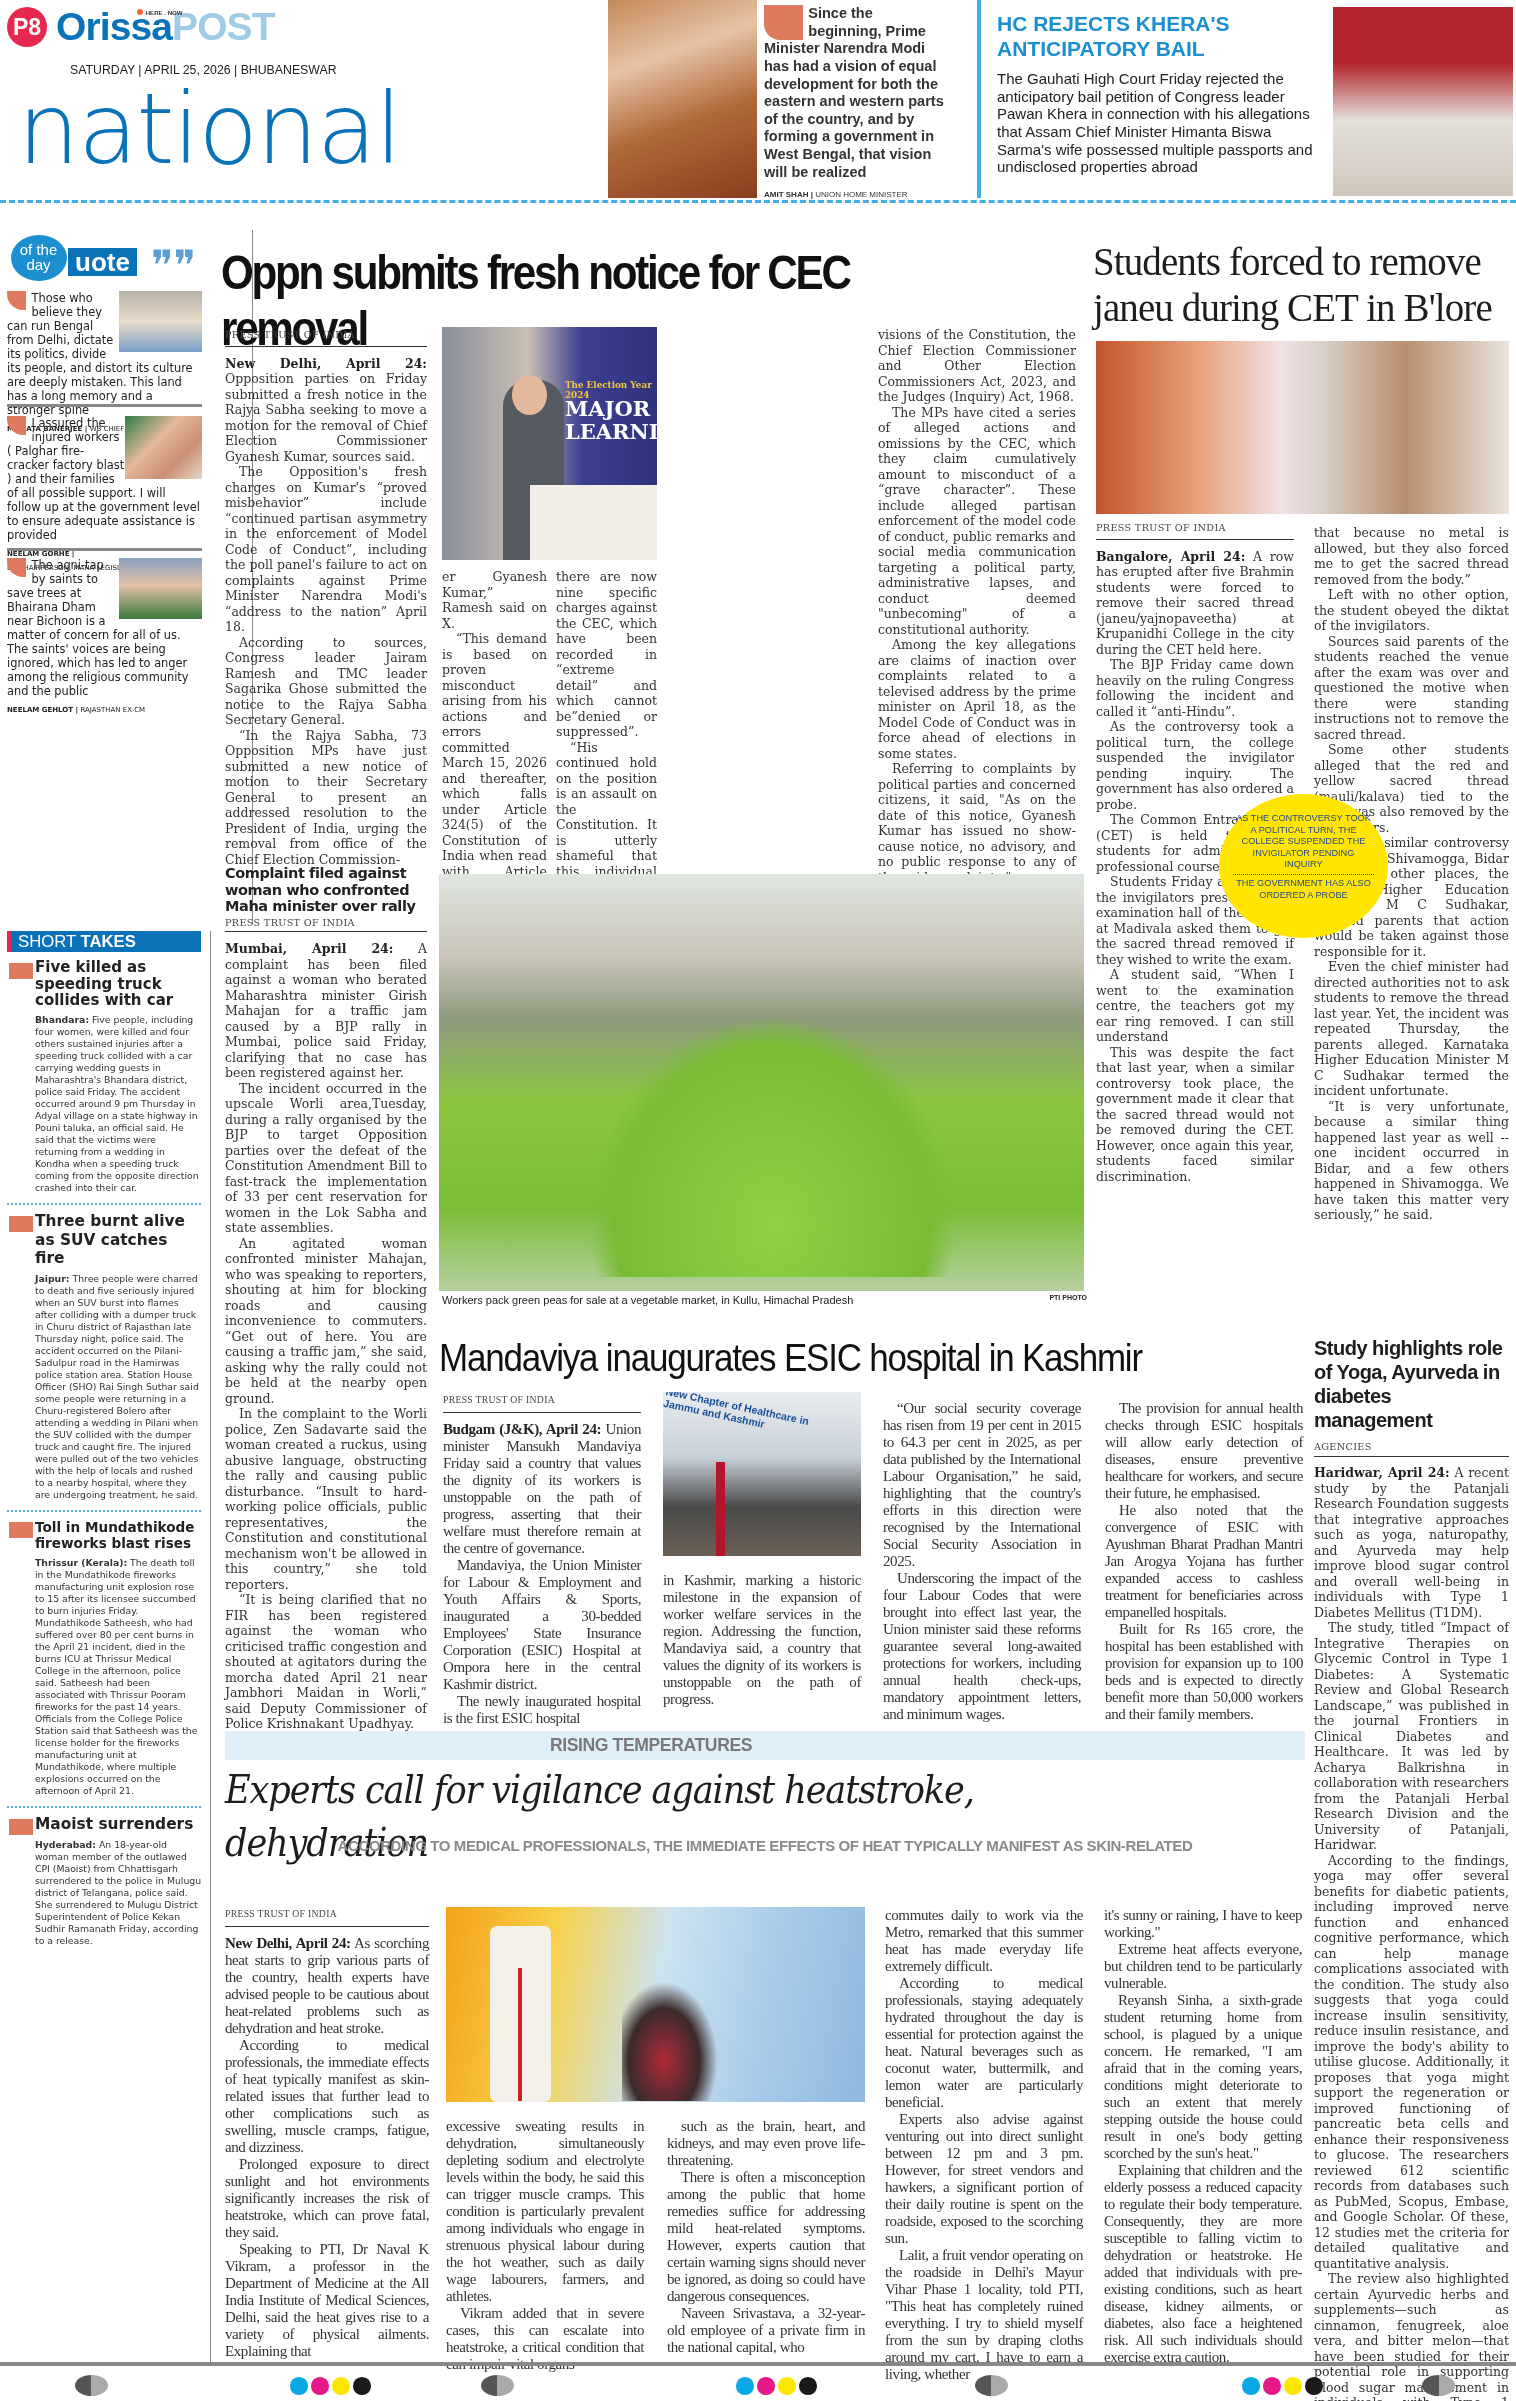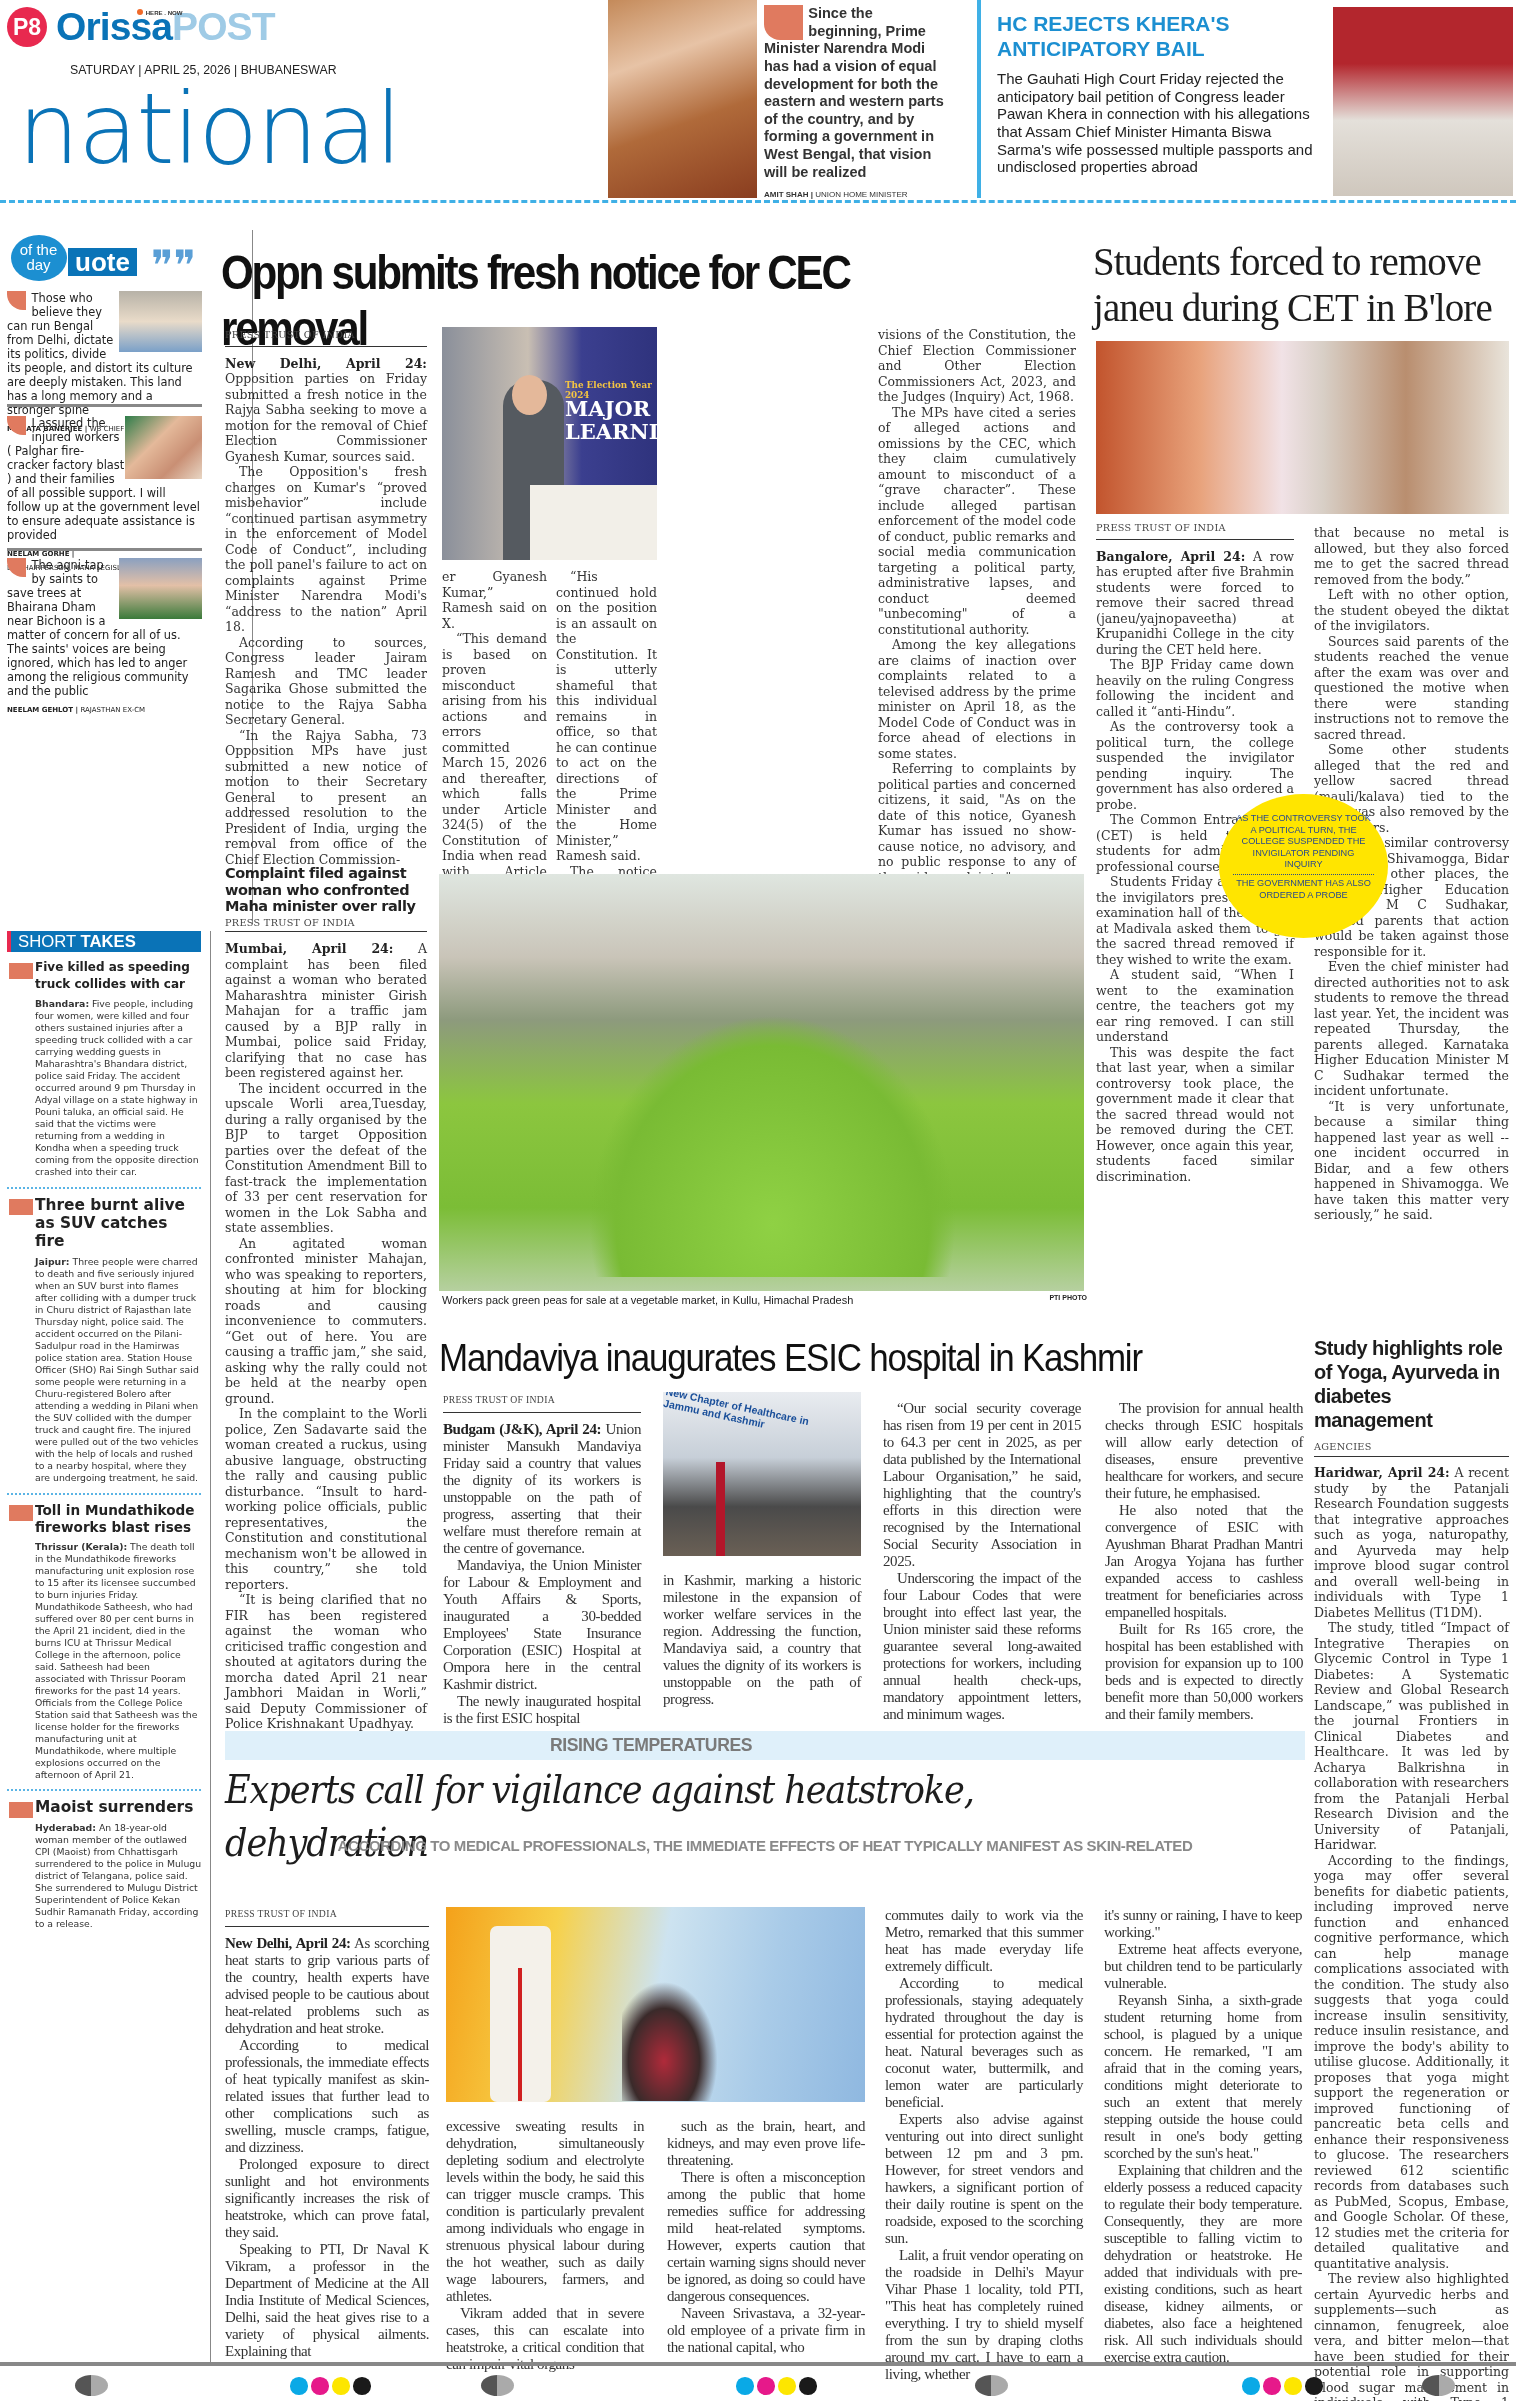--- a/index.html
+++ b/index.html
@@ -83,21 +83,21 @@
     <span>The agni-tap by saints to save trees at Bhairana Dham near Bichoon is a matter of concern for all of</span> <span>us. The saints' voices are being ignored, which has led to anger among the religious community and the public</span>
     <div style="font-size:7px;margin-top:5.3px;font-weight:bold"><span>NEELAM GEHLOT</span> | <span style="font-weight:normal">RAJASTHAN EX-CM</span></div>
   </div>
 </div>
 
 <div class="abs" style="left:0;top:931px;width:211px;height:1431px;border-right:1.8px solid #888;font-family:'DejaVu Sans',sans-serif">
   <div style="margin:0 8.8px 0 7px;height:21px;background:#0a73b7;border-left:4.4px solid #e8294f;color:#fff;font-size:16.7px;line-height:21px;padding-left:7px;font-family:'Liberation Sans',sans-serif"><span>SHORT </span><b>TAKES</b></div>
 
   <div style="position:relative;padding:7px 8.8px 8.8px 35px">
     <div class="st-mark" style="top:10.5px"></div>
-    <div style="font-weight:bold;font-size:12px;line-height:16.7px;color:#222">Five killed as speeding truck collides with car</div>
+    <div style="font-weight:bold;font-size:15px;line-height:16.7px;color:#222">Five killed as speeding truck collides with car</div>
     <div style="font-size:9.3px;line-height:12px;color:#333;margin-top:5.3px"><b>Bhandara:</b><span> Five people, including four women, were killed and four others sustained injuries after a speeding truck collided with a car carrying wedding guests in Maharashtra's Bhandara district, police said Friday. The accident occurred around 9 pm Thursday in Adyal village on a state highway in Pouni taluka, an official said. He said that the victims were returning from a wedding in Kondha when a speeding truck coming from the opposite direction crashed into their car.</span></div>
   </div>
   <div class="dots-sep" style="margin:0 8.8px 0 7px"></div>
 
   <div style="position:relative;padding:7px 8.8px 8.8px 35px">
     <div class="st-mark" style="top:10.5px"></div>
     <div style="font-weight:bold;font-size:15.4px;line-height:18.4px;color:#222">Three burnt alive as SUV catches fire</div>
     <div style="font-size:9.3px;line-height:12px;color:#333;margin-top:5.3px"><b>Jaipur:</b><span> Three people were charred to death and five seriously injured when an SUV burst into flames after colliding with a dumper truck in Churu district of Rajasthan late Thursday night, police said. The accident occurred on the Pilani-Sadulpur road in the Hamirwas police station area. Station House Officer (SHO) Rai Singh Suthar said some people were returning in a Churu-registered Bolero after attending a wedding in Pilani when the SUV collided with the dumper truck and caught fire. The injured were pulled out of the two vehicles with the help of locals and rushed to a nearby hospital, where they are undergoing treatment, he said.</span></div>
   </div>
   <div class="dots-sep" style="margin:0 8.8px 0 7px"></div>
@@ -133,20 +133,21 @@
   <div class="abs" style="left:61px;top:53px;width:61px;height:180px;background:#555a60;border-radius:26px 26px 0 0"></div>
   <div class="abs" style="left:70px;top:48px;width:35px;height:40px;background:#e4b89a;border-radius:50%"></div>
   <div class="abs" style="left:88px;top:158px;width:127px;height:75px;background:#f2efe8"></div>
 </div>
 <div class="abs body-text" style="left:442px;top:569px;width:105px">
   <p class="first">er Gyanesh Kumar,” Ramesh said on X.</p>
   <p>“This demand is based on proven misconduct arising from his actions and errors committed March 15, 2026 and thereafter, which falls under Article 324(5) of the Constitution of India when read with Article 124(4), as well as Section 11(2) of the Chief Election Commissioner and Other Election Commissioners (Appointment, Conditions of Service and Term of Office) Act, 2023, and the Judges (Inquiry) Act, 1968,” he said.</p>
   <p>The Congress leader said</p>
 </div>
 <div class="abs body-text" style="left:556px;top:569px;width:101px">
+  <p class="first">there are now nine specific charges against the CEC, which have been recorded in “extreme detail” and which cannot be”denied or suppressed”.</p>
   <p>“His continued hold on the position is an assault on the Constitution. It is utterly shameful that this individual remains in office, so that he can continue to act on the directions of the Prime Minister and the Home Minister,” Ramesh said.</p>
   <p>The notice calls for an address to the President for Kumar's removal, invoking pro-</p>
 </div>
 <div class="abs body-text" style="left:878px;top:327px;width:198px">
   <p class="first">visions of the Constitution, the Chief Election Commissioner and Other Election Commissioners Act, 2023, and the Judges (Inquiry) Act, 1968.</p>
   <p>The MPs have cited a series of alleged actions and omissions by the CEC, which they claim cumulatively amount to misconduct of a “grave character”. These include alleged partisan enforcement of the model code of conduct, public remarks and social media communication targeting a political party, administrative lapses, and conduct deemed "unbecoming" of a constitutional authority.</p>
   <p>Among the key allegations are claims of inaction over complaints related to a televised address by the prime minister on April 18, as the Model Code of Conduct was in force ahead of elections in some states.</p>
   <p>Referring to complaints by political parties and concerned citizens, it said, "As on the date of this notice, Gyanesh Kumar has issued no show-cause notice, no advisory, and no public response to any of the said complaints."</p>
 </div>
 

